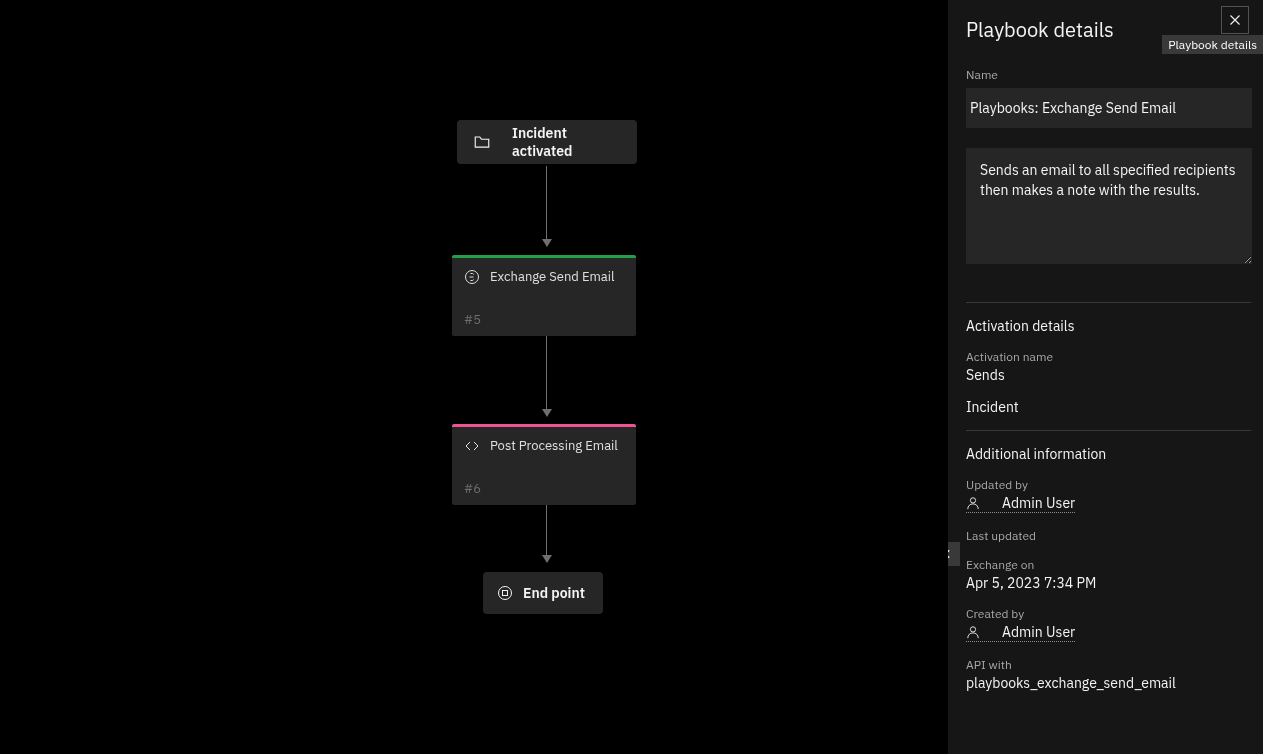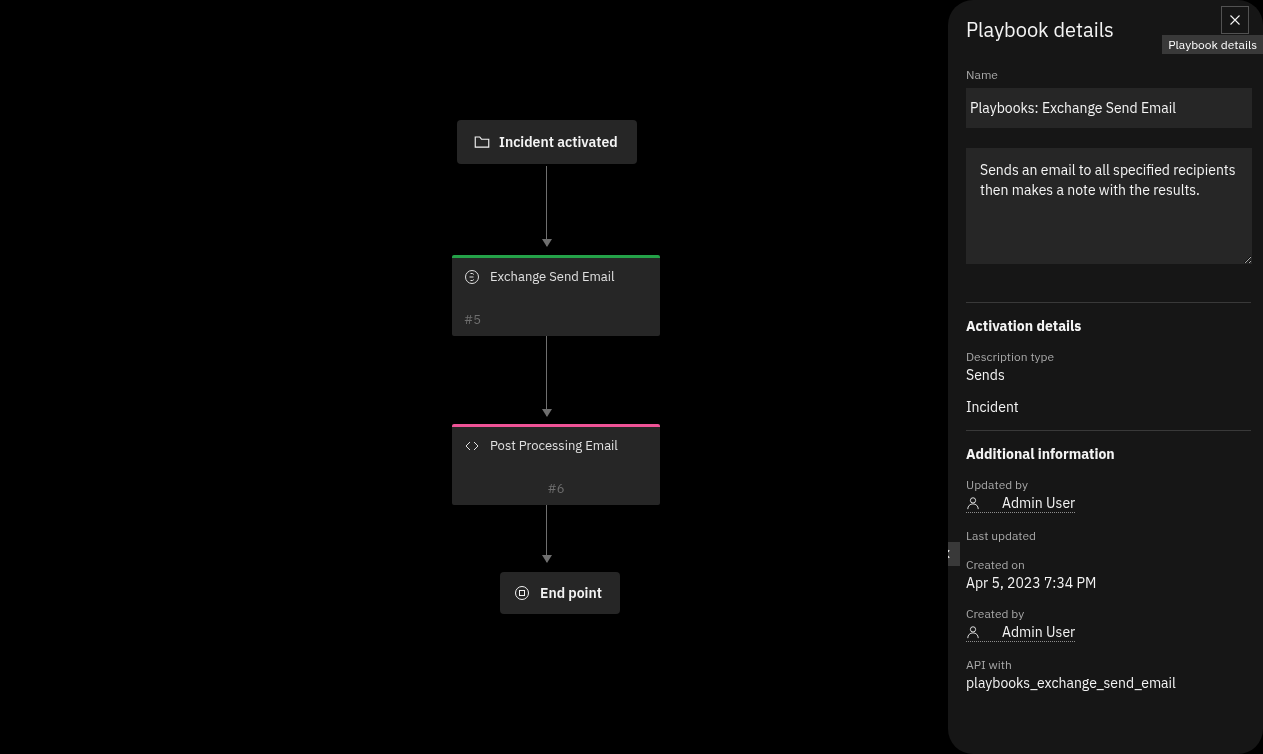--- a/index.html
+++ b/index.html
@@ -31,57 +31,57 @@
   
   .pill-start {
     top: 120px;
     left: 457px;
     width: 180px;
     height: 44px;
     background: #262626;
     border-radius: 4px;
     display: flex;
     align-items: center;
-    gap: 8px;
+    gap: 21px;
     padding: 0 16px;
     font-size: 14px;
     font-weight: 600;
     color: #f4f4f4;
   }
   .pill-start svg { flex: 0 0 18px; }
 
   
   .flow-node {
-    width: 208px;
+    width: 184px;
     background: #262626;
     border-top: 3px solid;
     padding: 10px 12px 8px 12px;
   }
   .flow-node.green { border-top-color: #24a148; }
-  .flow-node.pink  { border-top-color: #ee5396; text-align: center; }
+  .flow-node.pink  { border-top-color: #ee5396; }
   .flow-node .row1 {
     display: flex;
     align-items: center;
     gap: 10px;
     font-size: 13px;
     color: #e0e0e0;
   }
   .flow-node .row1 svg { flex: 0 0 16px; }
   .flow-node .sub {
     margin-top: 26px;
     font-size: 13px;
     color: #6f6f6f;
   }
   .node-exchange { top: 255px; }
   .node-post     { top: 424px; }
 
   
   .pill-end {
     top: 572px;
-    left: 500px;
+    left: 483px;
     width: 120px;
     height: 42px;
     background: #262626;
     border-radius: 4px;
     display: flex;
     align-items: center;
     gap: 10px;
     padding: 0 14px;
     font-size: 14px;
     font-weight: 600;
@@ -112,21 +112,20 @@
 
   
   .panel {
     position: absolute;
     right: 0; top: 0;
     width: 315px;
     height: 754px;
     background: #161616;
     padding: 16px 12px 16px 18px;
     overflow: hidden;
-    border-radius: 25px;
   }
   .panel-title {
     font-size: 20px;
     font-weight: 400;
     color: #f4f4f4;
     margin-bottom: 24px;
   }
 
   .close-btn {
     position: absolute;
@@ -179,21 +178,21 @@
     font-size: 14px;
     line-height: 1.45;
     padding: 12px 14px;
     resize: vertical;
     font-family: inherit;
     margin-bottom: 20px;
   }
 
   .section-head {
     font-size: 14px;
-    font-weight: 700;
+    font-weight: 400;
     color: #f4f4f4;
     margin: 6px 0 14px 0;
   }
   .divider {
     border: none;
     border-top: 1px solid #393939;
     margin: 14px 0;
   }
 
   .kv { margin-bottom: 14px; }
@@ -297,21 +296,21 @@
   <label class="field-label">Name</label>
   <input class="text-input" type="text" value="Playbooks: Exchange Send Email" style="">
 
   <textarea class="textarea" style="">Sends an email to all specified recipients then makes a note with the results.</textarea>
 
   <hr class="divider">
 
   <div class="section-head">Activation details</div>
 
   <div class="kv">
-    <div class="k">Description type</div>
+    <div class="k">Activation name</div>
     <div class="v">Sends</div>
   </div>
 
   <div class="kv">
     <div class="v">Incident</div>
   </div>
 
   <hr class="divider">
 
   <div class="section-head">Additional information</div>
@@ -325,21 +324,21 @@
       </svg>
       <span>Admin User</span>
     </span>
   </div>
 
   <div class="kv">
     <div class="k">Last updated</div>
   </div>
 
   <div class="kv">
-    <div class="k">Created on</div>
+    <div class="k">Exchange on</div>
     <div class="v">Apr 5, 2023 7:34 PM</div>
   </div>
 
   <div class="kv">
     <div class="k">Created by</div>
     <span class="user-link">
       <svg width="14" height="14" viewBox="0 0 32 32" fill="none" stroke="#f4f4f4" stroke-width="2">
         <circle cx="16" cy="10" r="6"></circle>
           <path d="M4 30c0-7 5-12 12-12s12 5 12 12"></path>
       </svg>

